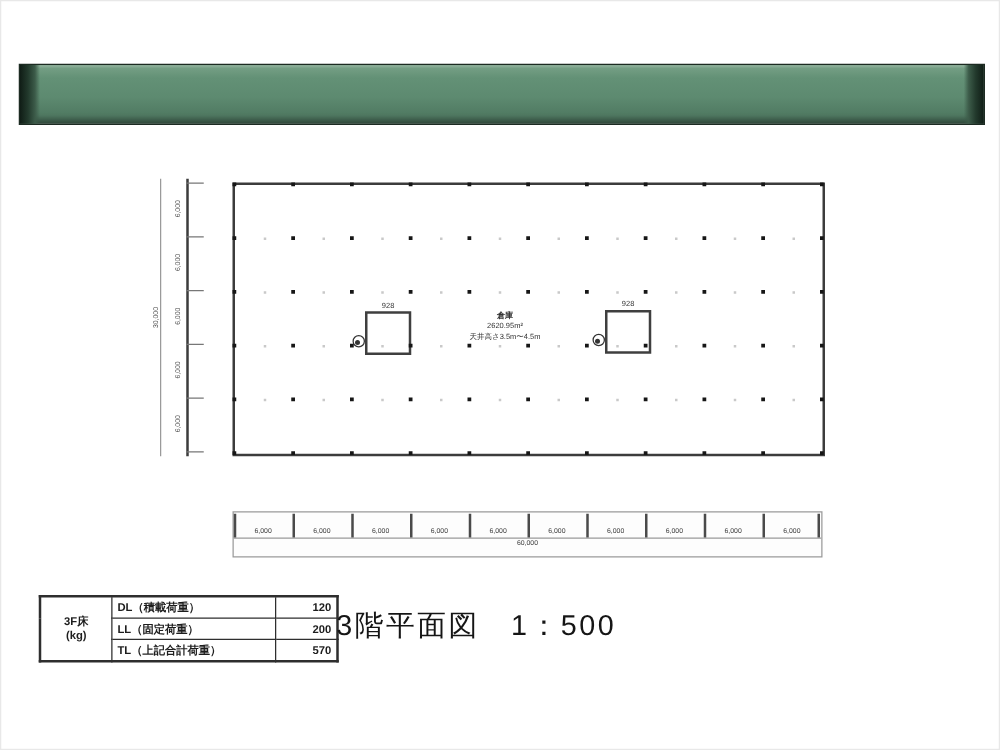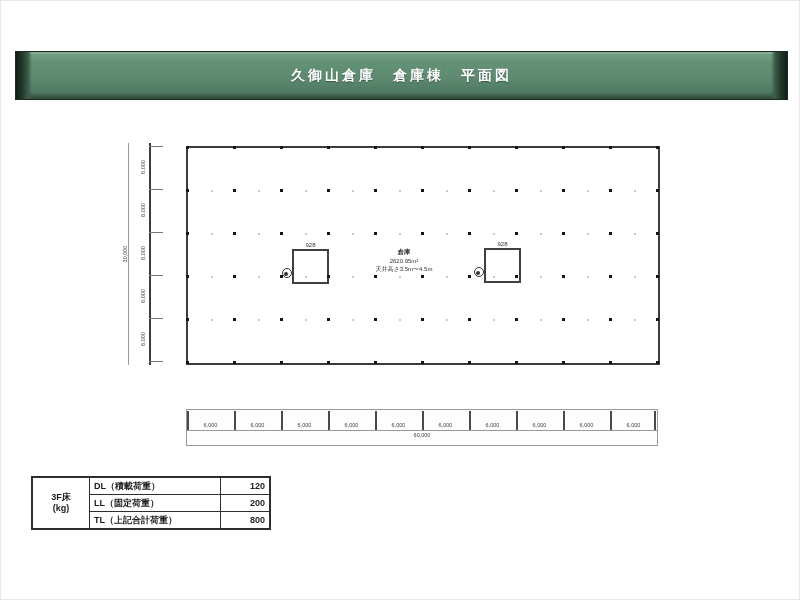--- a/index.html
+++ b/index.html
@@ -57,21 +57,20 @@
   .caption{position:absolute;left:268px;top:484px;font-size:23px;color:#151515;letter-spacing:2px;font-weight:500;}
 </style>
 </head>
 <body>
 
 <div class="slide">
 
   <div class="banner">
     <div class="banner-cap left"></div>
     <div class="banner-cap right"></div>
-    <span class="banner-title">久御山倉庫　倉庫棟　平面図</span>
   </div>
 
   <div class="dim-left">
     <div class="outer-line"></div>
     <div class="main-line"></div>
     <span class="total-label">30,000</span>
   <div class="tick" style="top: 0px;"></div>
       <div class="tick" style="top: 43px;"></div>
       <div class="tick" style="top: 86px;"></div>
       <div class="tick" style="top: 129px;"></div>
@@ -241,18 +240,19 @@
           </td>
           <td class="lab">DL（積載荷重）</td>
           <td class="val">120</td>
         </tr>
         <tr>
           <td class="lab">LL（固定荷重）</td>
           <td class="val">200</td>
         </tr>
         <tr>
           <td class="lab">TL（上記合計荷重）</td>
-          <td class="val">800</td>
+          <td class="val">570</td>
         </tr>
       </tbody>
   </table>
 
+  <div class="caption">3階平面図　1：500</div>
 </div>
 
 </body></html>

